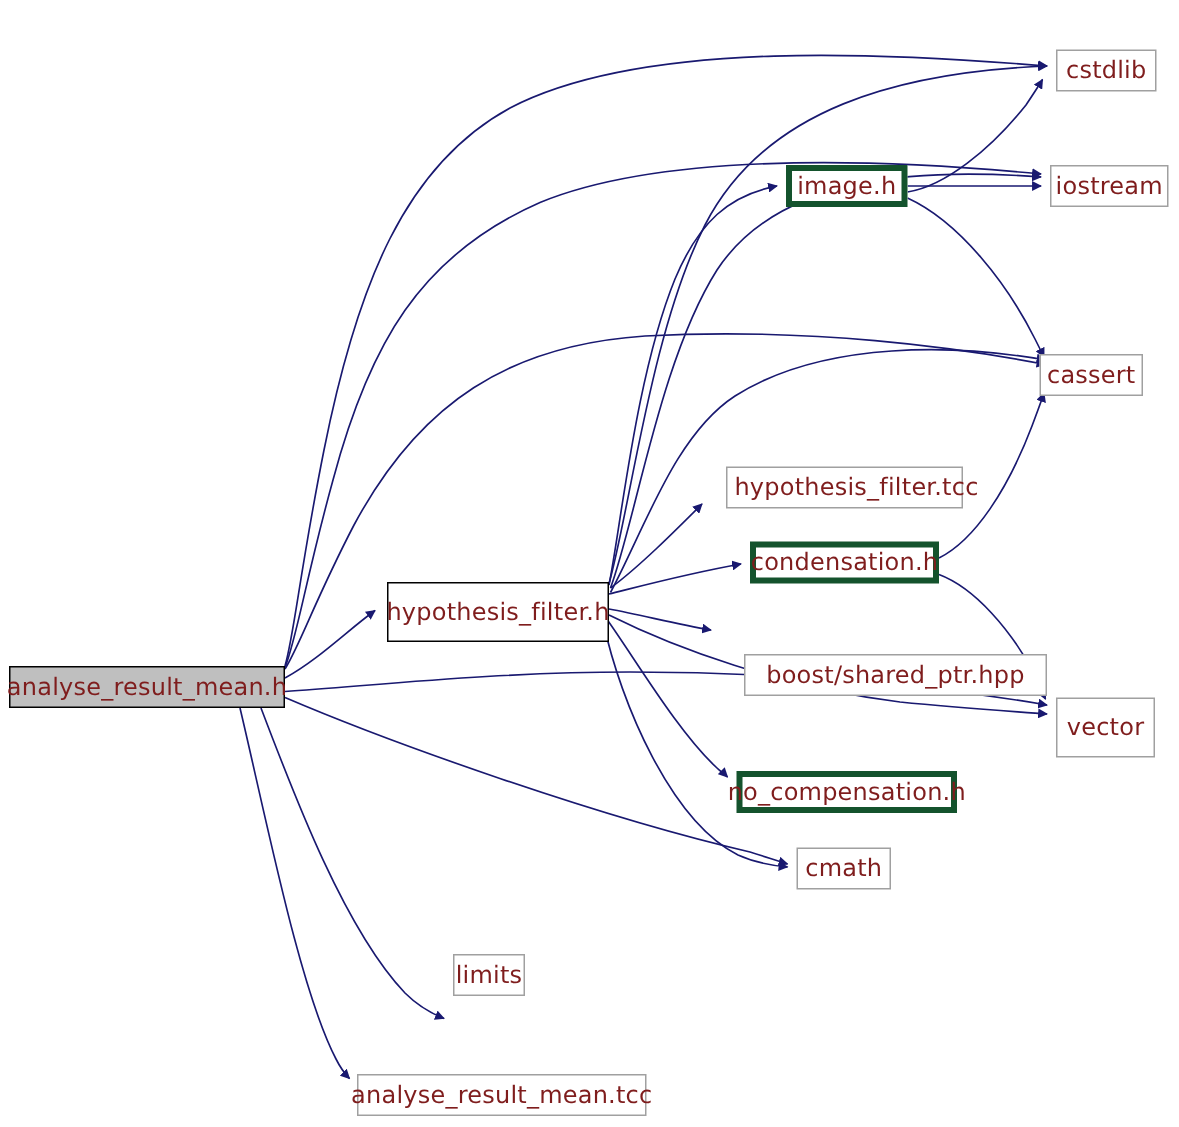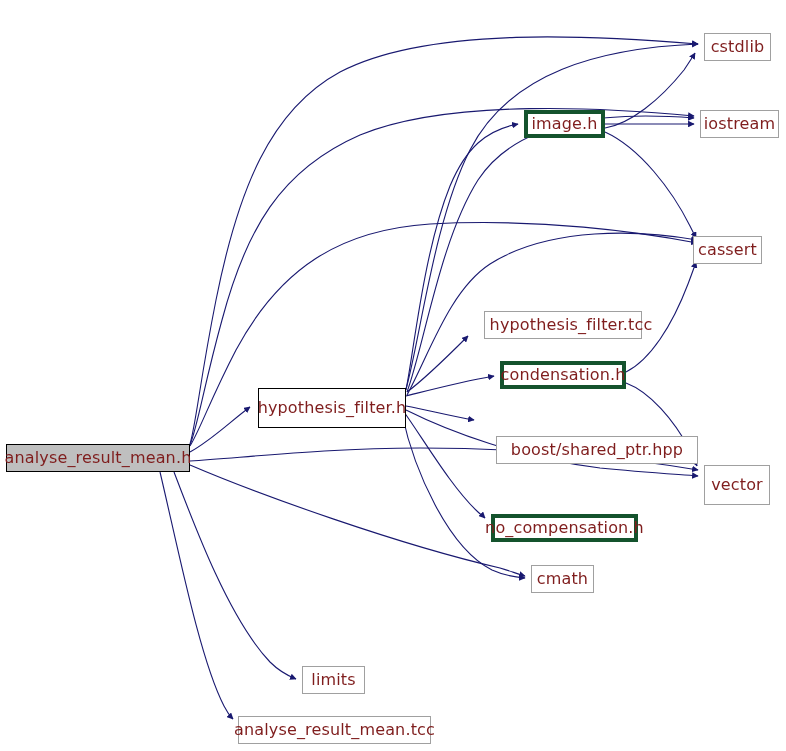--- a/index.html
+++ b/index.html
@@ -142,21 +142,21 @@
   </div>
 
   <div class="node red-border" style="left:491px; top:514px; width:147px; height:28px;">
     <span class="node-label">no_compensation.h</span>
   </div>
 
   <div class="node" style="left:531px; top:565px; width:63px; height:28px;">
     <span class="node-label">cmath</span>
   </div>
 
-  <div class="node" style="left:302px; top:666px; width:63px; height:28px;">
+  <div class="node" style="left:302px; top:636px; width:48px; height:28px;">
     <span class="node-label">limits</span>
   </div>
 
   <div class="node" style="left:238px; top:716px; width:193px; height:28px;">
     <span class="node-label">analyse_result_mean.tcc</span>
   </div>
 
 </div>
 
 </body></html>

